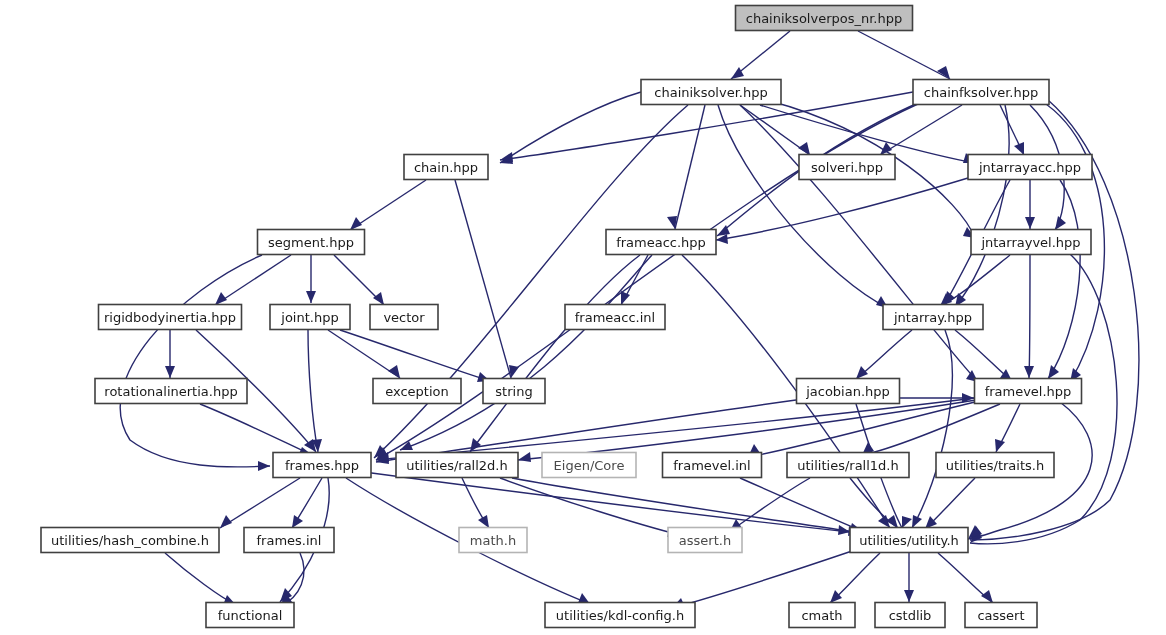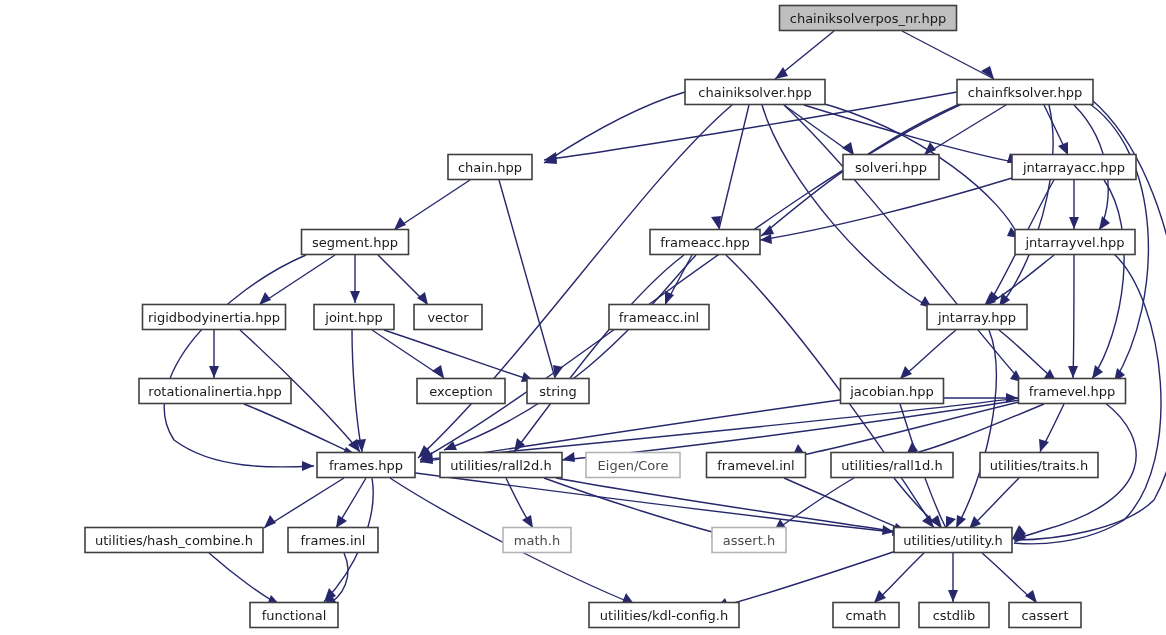--- a/index.html
+++ b/index.html
@@ -10,21 +10,20 @@
   body {
     width: 1166px;
     height: 635px;
     font-family: "DejaVu Sans", "Liberation Sans", sans-serif;
     overflow: hidden;
   }
   #graph-root {
     position: relative;
     width: 928px;
     height: 635px;
-    margin-left: 44px;
   }
   svg#dep-graph {
     display: block;
     width: 1166px;
     height: 635px;
   }
   .edge-path {
     fill: none;
     stroke: #27286c;
     stroke-width: 1.4px;

